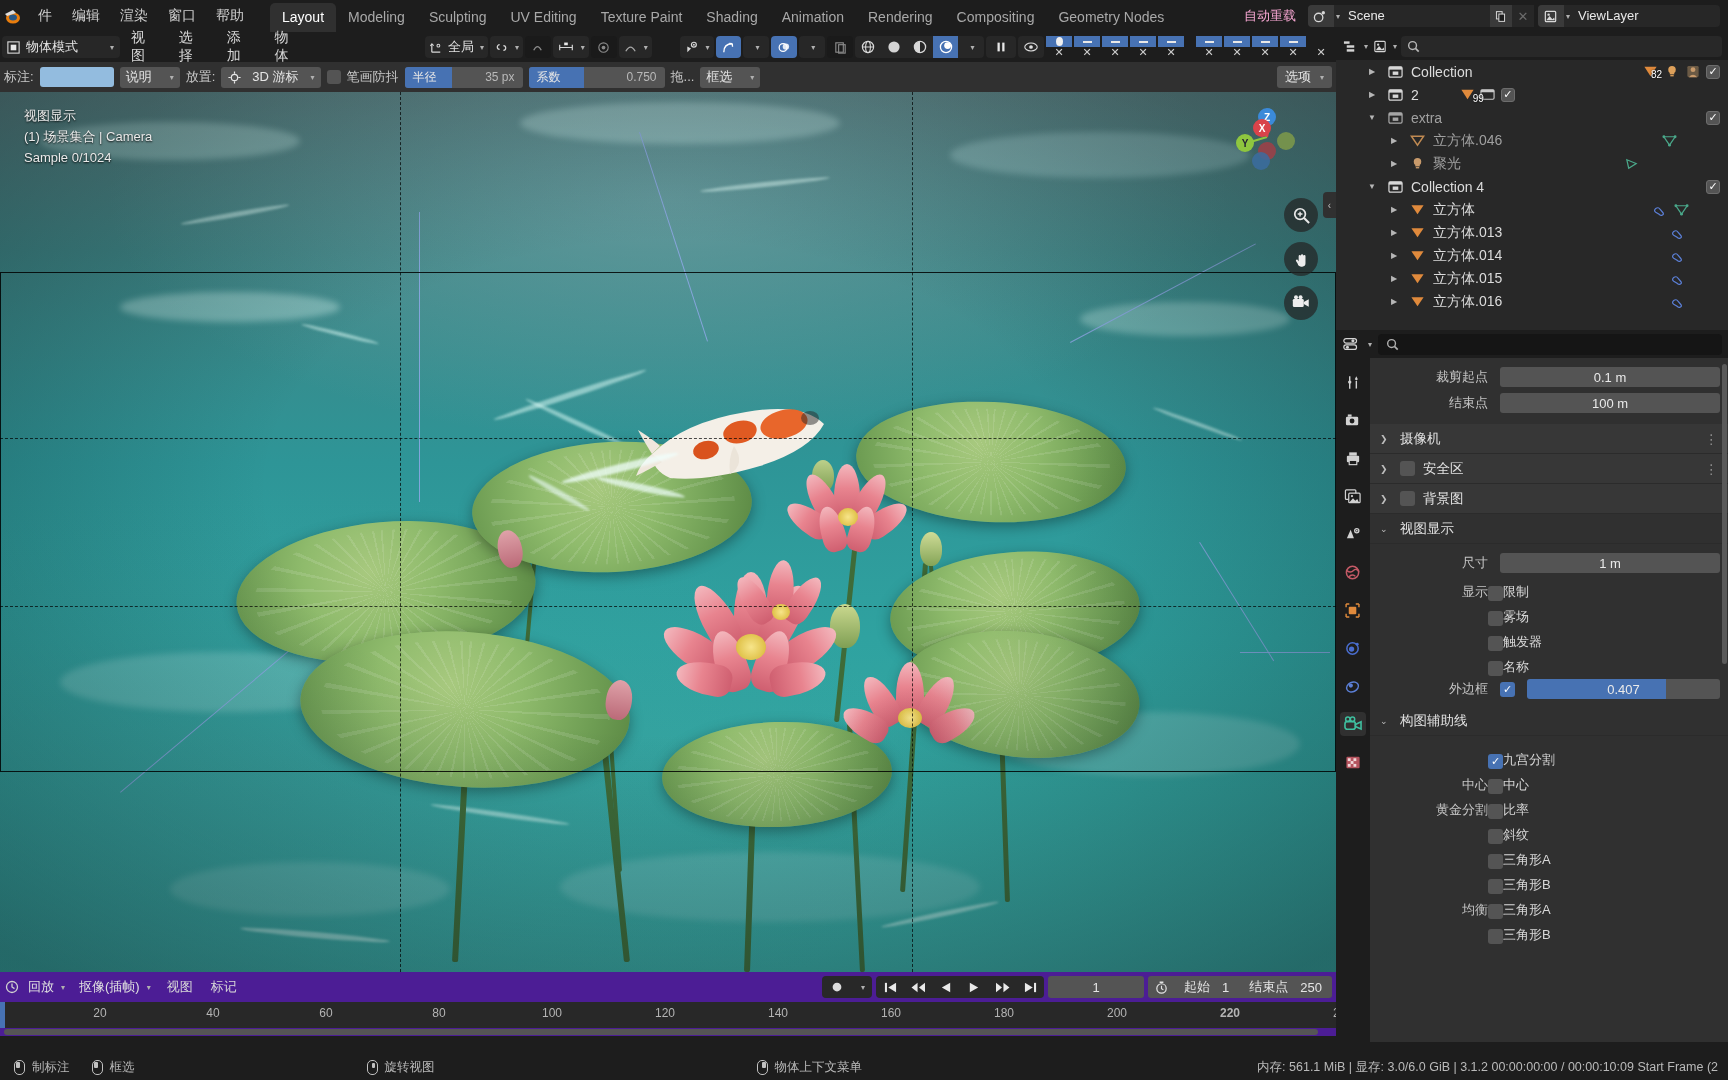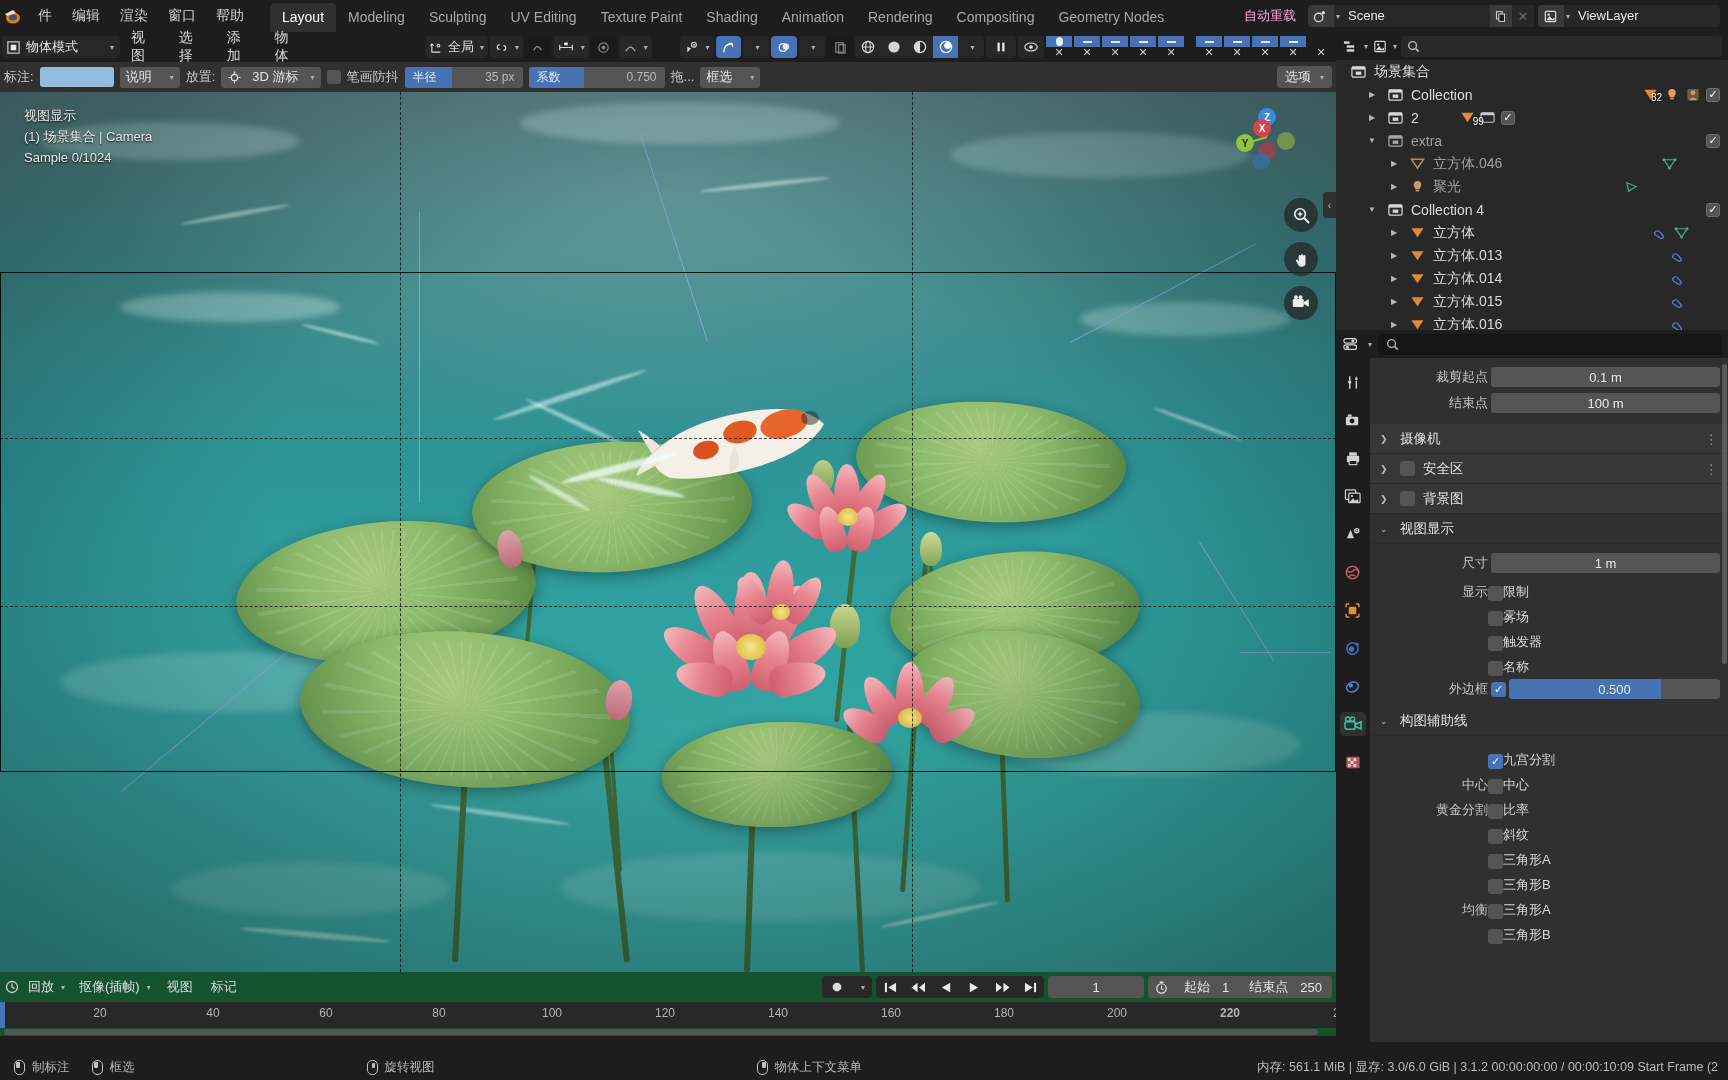--- a/index.html
+++ b/index.html
@@ -101,21 +101,21 @@
   .gizmo{ position:absolute; right:38px; top:14px; width:62px; height:62px;}
   .gz{ position:absolute; width:18px; height:18px; border-radius:50%; display:flex;
     align-items:center; justify-content:center; font-size:10px; font-weight:bold; color:#16202b;}
   .navbtn{ position:absolute; right:18px; width:34px; height:34px; border-radius:50%;
     background:rgba(36,36,36,.72); display:flex; align-items:center; justify-content:center;}
   .vp-collapse{ position:absolute; right:0; top:100px; width:13px; height:26px;
     background:#303030; border-radius:4px 0 0 4px; display:flex; align-items:center; justify-content:center;
     font-size:10px; color:#bdbdbd;}
 
   
-  .tl{ position:absolute; left:0; top:972px; width:1336px; height:64px; background:#14532d;}
+  .tl{ position:absolute; left:0; top:972px; width:1336px; height:64px; background:#4c1d95;}
   .tlhdr{ height:30px; display:flex; align-items:center; gap:2px; padding:0 4px;}
   .tlmenu{ padding:3px 8px; font-size:13px; color:#d8d8d8;}
   .tlddown{ display:flex; align-items:center; gap:5px; padding:3px 6px; font-size:13px; color:#e0e0e0;}
   .tlright{ margin-left:auto; display:flex; align-items:center; gap:4px;}
   .recgrp{ display:flex; align-items:center; height:22px; background:#282828; border-radius:4px;}
   .playgrp{ display:flex; height:22px; background:#282828; border-radius:4px; overflow:hidden;}
   .playgrp div{ width:28px; display:flex; align-items:center; justify-content:center; color:#e9e9e9;}
   .framefield{ height:22px; min-width:96px; background:#545454; border-radius:3px; display:flex;
     align-items:center; justify-content:center; font-size:13px;}
   .rangegrp{ display:flex; align-items:center; height:22px; background:#545454; border-radius:3px; overflow:hidden;}
@@ -142,21 +142,21 @@
 
   
   .props{ position:absolute; left:1336px; top:330px; width:392px; height:712px; background:#303030;}
   .prhdr{ height:28px; display:flex; align-items:center; gap:6px; padding:0 6px; background:#1d1d1d;}
   .prsearch{ flex:1; height:21px; background:#151515; border-radius:4px; display:flex; align-items:center; padding:0 8px; gap:6px;}
   .prtabs{ position:absolute; left:0; top:28px; width:34px; bottom:0; background:#1d1d1d;
     display:flex; flex-direction:column; align-items:center; padding-top:12px; gap:14px;}
   .prtab{ width:26px; height:24px; display:flex; align-items:center; justify-content:center; border-radius:4px;}
   .prtab.active{ background:#303030;}
   .prbody{ position:absolute; left:34px; top:28px; right:0; bottom:0; background:#303030; overflow:hidden;}
-  .prrow{ display:flex; align-items:center; height:26px; gap:3px; padding:0 8px 0 0;}
+  .prrow{ display:flex; align-items:center; height:26px; gap:12px; padding:0 8px 0 0;}
   .prlabel{ width:118px; text-align:right; font-size:13px; color:#c5c5c5; flex:none;}
   .prfield{ flex:1; height:20px; background:#545454; border-radius:3px; display:flex; align-items:center;
     justify-content:center; font-size:13px; color:#eaeaea;}
   .prfield.blue{ background:linear-gradient(90deg,#4772b3 0 72%, #545454 72% 100%);}
   .prpanel{ height:30px; background:#373737; border-bottom:1px solid #2b2b2b; display:flex; align-items:center;
     gap:8px; padding:0 10px; font-size:13.5px; color:#e2e2e2;}
   .prpanel.open{ background:#303030;}
   .arrow{ font-size:9px; color:#bdbdbd; width:12px;}
   .cbox{ width:15px; height:15px; background:#545454; border-radius:3px; flex:none;}
   .cbox.on{ background:#4772b3; display:flex; align-items:center; justify-content:center; color:#fff; font-size:11px;}
@@ -764,28 +764,20 @@
       <div class="olsearch">
         <svg width="13" height="13" viewBox="0 0 14 14">
             <circle cx="6" cy="6" r="4.2" fill="none" stroke="#b8b8b8" stroke-width="1.5"></circle>
             <line x1="9.1" y1="9.1" x2="12.6" y2="12.6" stroke="#b8b8b8" stroke-width="1.8"></line>
           </svg>
       </div>
     </div>
 
     <div class="olbody">
 
-      <div class="olrow" style="padding-left:14px;">
-        <svg width="17" height="15" viewBox="0 0 18 16" style="margin-right:7px;">
-            <rect x="2" y="3" width="14" height="11" rx="1.4" fill="none" stroke="#d7d7d7" stroke-width="1.3"></rect>
-            <rect x="2" y="3" width="14" height="3" fill="#d7d7d7"></rect>
-            <rect x="6" y="8" width="6" height="3.6" fill="#d7d7d7"></rect>
-          </svg>
-        <span class="olname">场景集合</span>
-      </div>
 
       <div class="olrow" style="padding-left:28px;">
         <span class="tw">▶</span>
         <svg width="17" height="15" viewBox="0 0 18 16" style="margin:0 7px;">
             <rect x="2" y="3" width="14" height="11" rx="1.4" fill="none" stroke="#d7d7d7" stroke-width="1.3"></rect>
             <rect x="2" y="3" width="14" height="3" fill="#d7d7d7"></rect>
             <rect x="6" y="8" width="6" height="3.6" fill="#d7d7d7"></rect>
           </svg>
         <span class="olname">Collection</span>
         <div class="olicons">
@@ -1122,21 +1114,21 @@
       </div>
       <div class="prcheckrow">
         <span class="prck-lbl"></span>
         <span class="cbox"></span>
         <span class="prck-txt">名称</span>
       </div>
 
       <div class="prrow">
         <span class="prlabel">外边框</span>
         <span class="cbox on">✓</span>
-        <div class="prfield blue">0.500</div>
+        <div class="prfield blue">0.407</div>
       </div>
 
       <div style="height:4px;"></div>
       <div class="prpanel open">
         <span class="arrow">⌄</span>
         <span>构图辅助线</span>
       </div>
       <div style="height:8px;"></div>
 
       <div class="prcheckrow">

